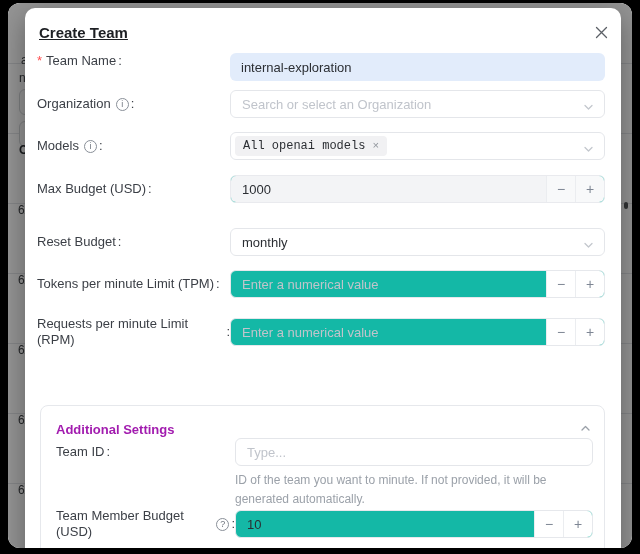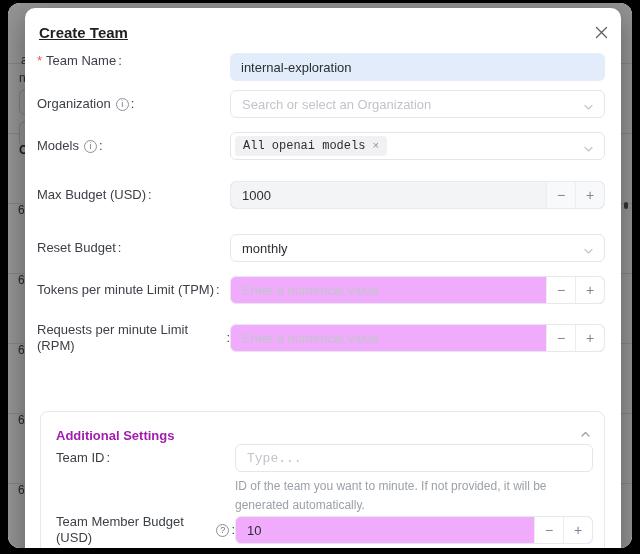--- a/index.html
+++ b/index.html
@@ -42,21 +42,21 @@
   .icn-circle {
     width:13px; height:13px; border:1px solid #898f98; border-radius:50%;
     font-size:9px; color:#6f757e; display:inline-flex; align-items:center; justify-content:center;
     margin-left:5px; flex:0 0 auto; cursor:pointer;
   }
 
   .ctl { height:16px; }
   .input-plain {
     width:100%; height:28px; border:1px solid #e4e6ea; border-radius:6px;
     padding:4px 11px; font-size:13px; color:#2b2e33; outline:none; background:#fff;
-    font-family:Liberation Mono, monospace;
+    font-family:Liberation Sans, sans-serif;
   }
   .input-plain::placeholder { color:#c0c4cb; }
   .input-blue { width:100%; height:28px; background:#e2ecfb; border:none; border-radius:6px;
     padding:0 11px; font-size:13px; color:#2b2e33; outline:none; font-family:inherit; }
 
   .select {
     position:relative; height:28px; border:1px solid #e4e6ea; border-radius:6px;
     background:#fff; display:flex; align-items:center; padding:0 10px 0 11px; cursor:pointer;
   }
   .select .ph { font-size:13px; color:#c0c4cb; }
@@ -64,38 +64,38 @@
   .select .chev { position:absolute; right:10px; top:50%; margin-top:-5px; }
   .select.tags { padding-left:4px; }
   .tag {
     display:inline-flex; align-items:center; background:#f1f1f3; border-radius:4px;
     padding:0 8px; height:20px; font-size:12px; color:#2b2e33;font-family:Liberation Mono, monospace;
   }
   .tag .x { color:#8f949b; margin-left:7px; font-size:11px; cursor:pointer; line-height:1; }
 
   .numctl {
     display:flex; height:28px; border:1px solid #e6e8ec; border-radius:6px;
-    background:#f0abfc; overflow:hidden;
+    background:#14b8a6; overflow:hidden;
   }
   .numctl .fld { flex:1; min-width:0; display:flex; align-items:center; }
   .numctl input {
     width:100%; height:100%; border:none; background:transparent; outline:none;
     padding:0 11px; font-size:13px; color:#2b2e33; font-family:inherit;
   }
   .numctl input::placeholder { color:#c0c4cb; }
   .numctl .cell {
     width:29px; flex:0 0 auto; border-left:1px solid #ebedf0;
     display:flex; align-items:center; justify-content:center;
     color:#7e8694; font-size:14px; cursor:pointer; background:#fff; user-select:none;
   }
   .numctl.gray { border-color:#e9eaee; }
   .numctl.gray .fld { background:#f3f4f6; }
   .numctl.gray .cell { background:#f8f9fa; }
 
-  .mb-r1{margin-bottom:21px;} .mb-r2{margin-bottom:14px;} .mb-r3{margin-bottom:21px;}
+  .mb-r1{margin-bottom:21px;} .mb-r2{margin-bottom:14px;} .mb-r3{margin-bottom:15px;}
   .mb-r4{margin-bottom:25px;} .mb-r5{margin-bottom:14px;} .mb-r6{margin-bottom:18px;}
 
   .panel {
     margin:57px 0 0 3px; width:565px; border:1px solid #e6e8ec; border-radius:8px;
     padding:14px 13px 20px 15px; background:#fff;
   }
   .panel-header { display:flex; align-items:center; justify-content:space-between; cursor:pointer; }
   .panel-title { font-size:13px; font-weight:700; color:#a21caf; }
   .prow { display:grid; grid-template-columns:179px 358px; align-items:center; margin-top:0; }
   .prow.top-align { align-items:start; }

